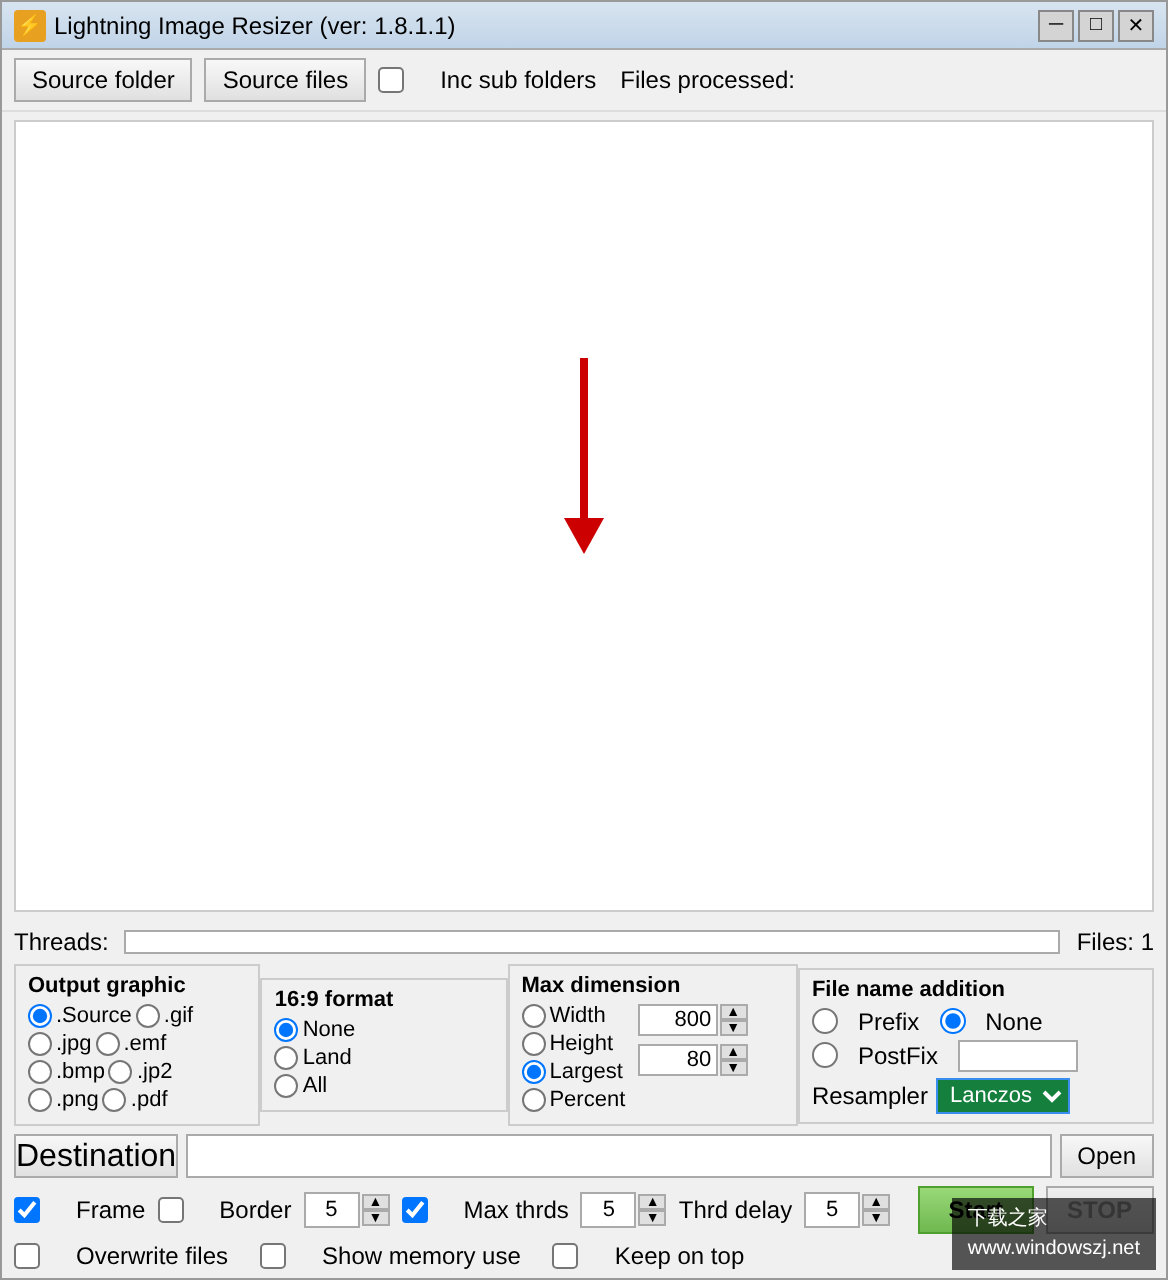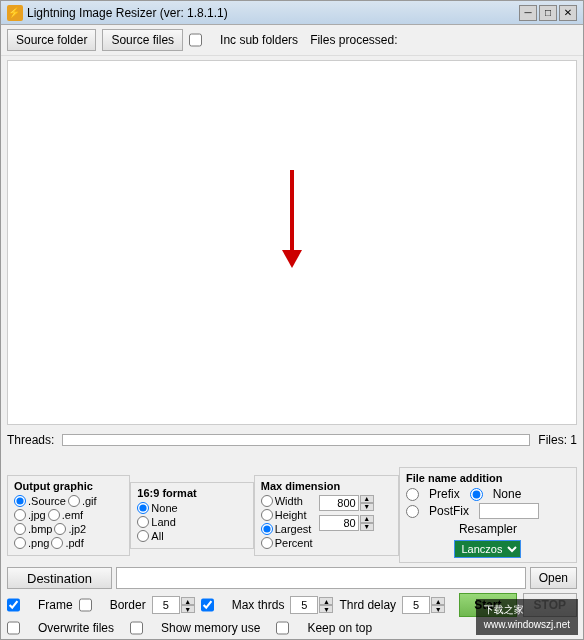--- a/index.html
+++ b/index.html
@@ -128,21 +128,21 @@
       margin: 0 auto;
     }
     .bottom-panel {
       background: #f0f0f0;
       padding: 4px 6px;
     }
     .threads-row {
       display: flex;
       align-items: center;
       justify-content: flex-start;
-      margin-bottom: 20px;
+      margin-bottom: 4px;
     }
     .threads-label { font-size: 12px; }
     .threads-bar {
       flex: 1;
       height: 12px;
       background: white;
       border: 1px solid #aaa;
       margin: 0 8px;
     }
     .files-count { font-size: 12px; }
@@ -221,41 +221,40 @@
       height: 16px;
       border: 1px solid #aaa;
       font-size: 11px;
       padding: 0 2px;
     }
     .resampler-row {
       display: flex;
       align-items: center;
       gap: 4px;
       margin-top: 3px;
-      flex-direction: column;
     }
     .resampler-select {
       background: #15803d;
       color: white;
       border: 1px solid #3a8eef;
       font-size: 11px;
       padding: 1px 2px;
       height: 18px;
     }
     .destination-row {
       display: flex;
       align-items: center;
       gap: 4px;
       margin-bottom: 4px;
     }
     .dest-btn {
       background: linear-gradient(to bottom, #f8f8f8, #e0e0e0);
       border: 1px solid #aaa;
-      padding: 2px 19px;
-      font-size: 13px;
+      padding: 2px 0;
+      font-size: 16px;
       cursor: pointer;
       height: 22px;
       min-width: 70px;
     }
     .dest-path {
       flex: 1;
       height: 22px;
       border: 1px solid #aaa;
       background: white;
       font-size: 11px;

